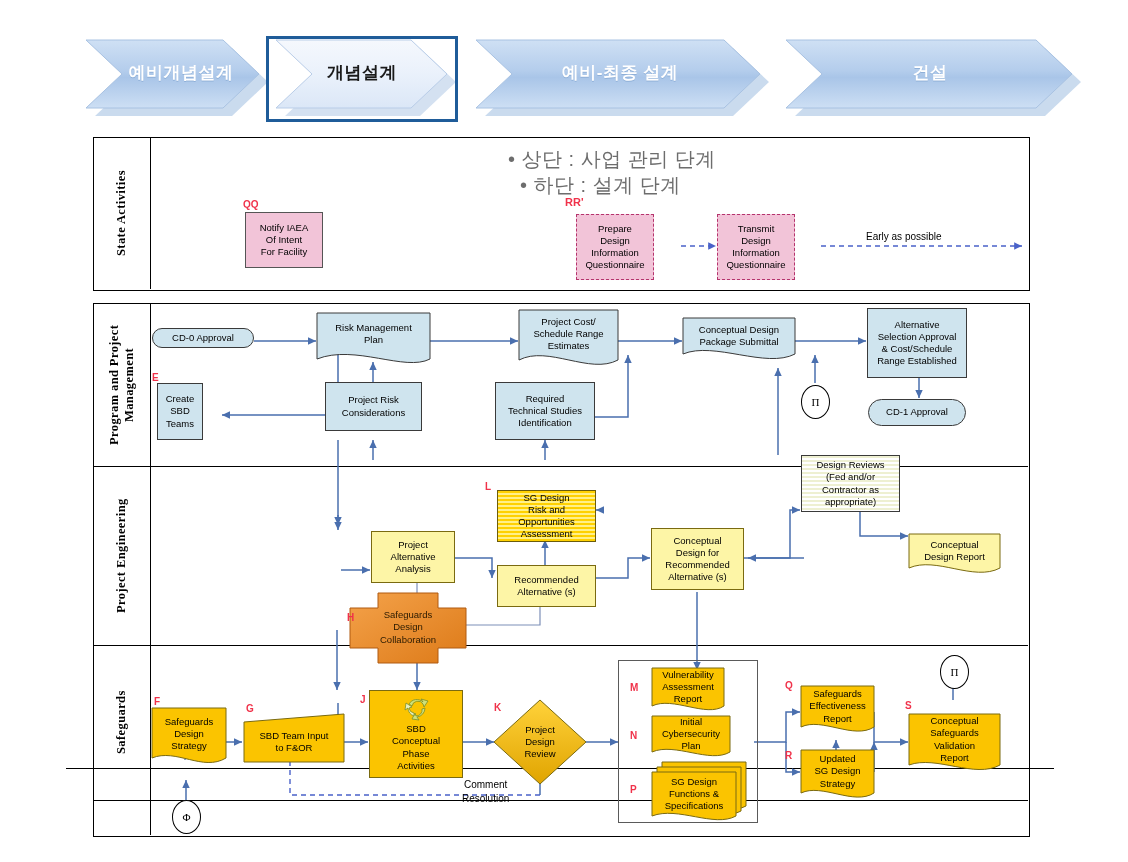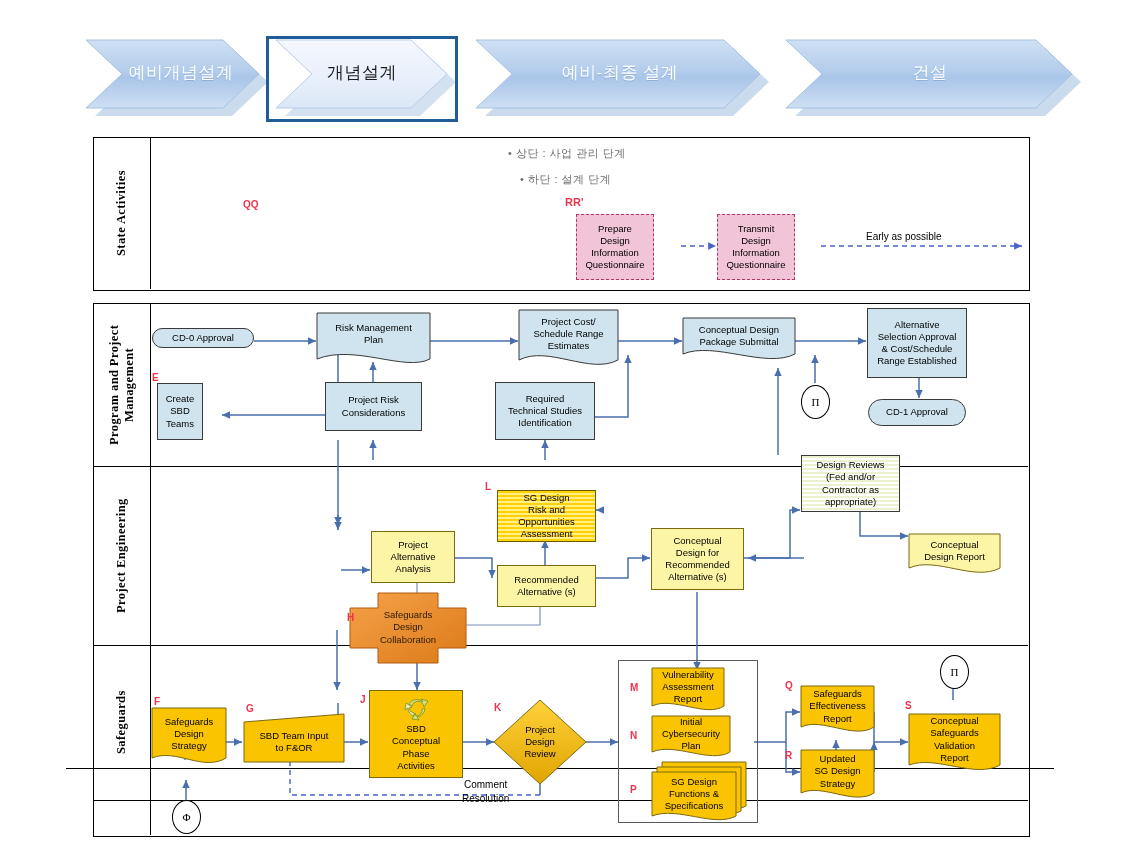--- a/index.html
+++ b/index.html
@@ -3,21 +3,21 @@
 <meta charset="utf-8">
 <style>
   html,body{margin:0;padding:0;background:#ffffff;}
   body{width:1128px;height:862px;font-family:"Liberation Sans",sans-serif;color:#000;}
   #root{position:relative;width:1128px;height:862px;overflow:hidden;}
 
   .abs{position:absolute;box-sizing:border-box;}
 
   
   .phase{position:absolute;top:38px;height:68px;display:flex;align-items:center;justify-content:center;}
-  .phase .lbl{position:relative;z-index:3;font-weight:normal;font-size:17px;letter-spacing:.5px;}
+  .phase .lbl{position:relative;z-index:3;font-weight:bold;font-size:17px;letter-spacing:.5px;}
 
   .sel-box{position:absolute;border:3px solid #1f5c99;background:transparent;z-index:5;}
 
   
   .frame{position:absolute;border:1px solid #000;background:#fff;}
   .lane-label{position:absolute;display:flex;align-items:center;justify-content:center;
               writing-mode:vertical-rl;transform:rotate(180deg);
               font-family:"Liberation Serif",serif;font-size:12.5px;font-weight:bold;
               letter-spacing:.4px;text-align:center;line-height:1.15;}
 
@@ -47,21 +47,21 @@
   .conn{position:absolute;border:1.4px solid #000;border-radius:50%;background:#fff;
         display:flex;align-items:center;justify-content:center;
         font-family:"Liberation Serif",serif;font-size:11px;}
 
   
   .tag{position:absolute;color:#f0324a;font-size:10px;font-weight:bold;
        font-family:"Liberation Sans",sans-serif;text-align:right;}
 
   
   .txtnote{position:absolute;font-size:10px;line-height:1.35;}
-  .korean{position:absolute;font-size:11px;color:#6d6d6d;letter-spacing:.5px;}
+  .korean{position:absolute;font-size:20px;color:#6d6d6d;letter-spacing:.5px;}
   .rr{position:absolute;color:#f0324a;font-size:11px;font-weight:bold;}
 
   svg.ov{position:absolute;left:0;top:0;width:1128px;height:862px;pointer-events:none;}
   .hline{position:absolute;background:#000;height:1.3px;}
 </style>
 </head>
 <body>
 
 <div id="root">
 
@@ -212,20 +212,23 @@
       <path d="M466,625 L540,625 L540,596"></path>
     </g>
   </svg>
 
   <div class="korean" style="left:508px;top:146px;">• 상단 : 사업 관리 단계</div>
   <div class="korean" style="left:520px;top:172px;">• 하단 :      설계 단계</div>
   <div class="rr" style="left:565px;top:196px;">RR'</div>
 
   <div class="tag" style="left:243px;top:199px;">QQ</div>
 
+  <div class="node pink" style="left:245px;top:212px;width:78px;height:56px;">
+    <span>Notify IAEA<br>Of Intent<br>For Facility</span>
+  </div>
   <div class="node pinkdash" style="left:576px;top:214px;width:78px;height:66px;">
     <span>Prepare<br>Design<br>Information<br>Questionnaire</span>
   </div>
   <div class="node pinkdash" style="left:717px;top:214px;width:78px;height:66px;">
     <span>Transmit<br>Design<br>Information<br>Questionnaire</span>
   </div>
   <div class="txtnote" style="left:866px;top:230px;">Early as possible</div>
 
   <div class="node blue term" style="left:152px;top:328px;width:102px;height:20px;">
     <span>CD-0 Approval</span>

